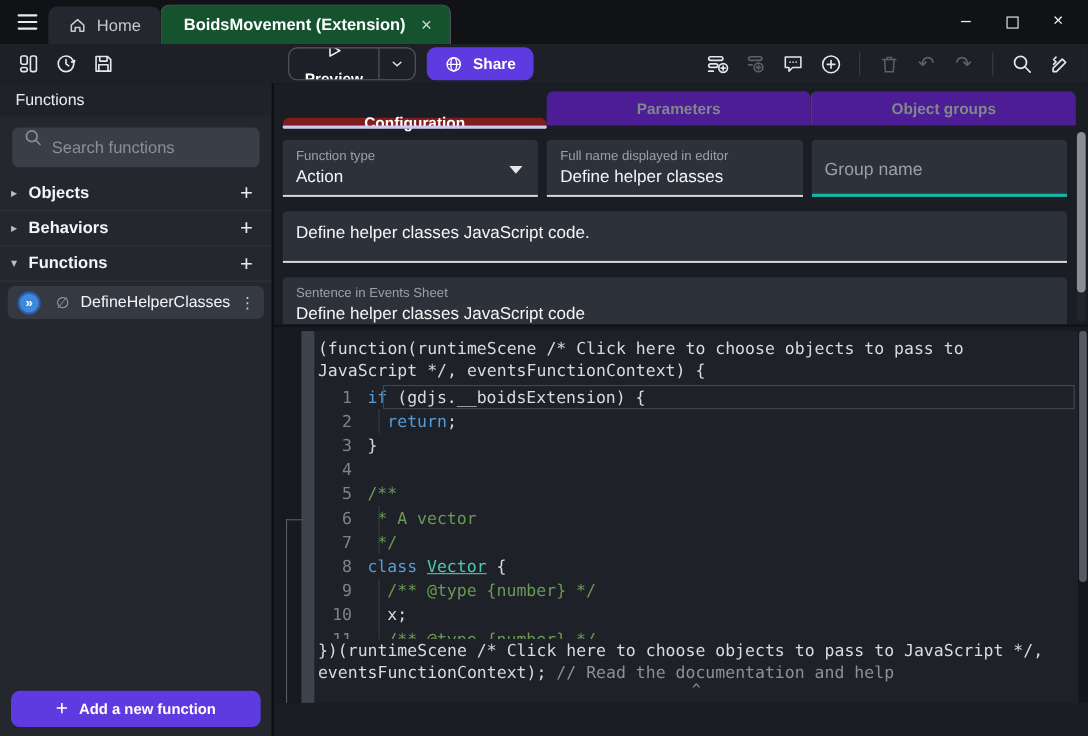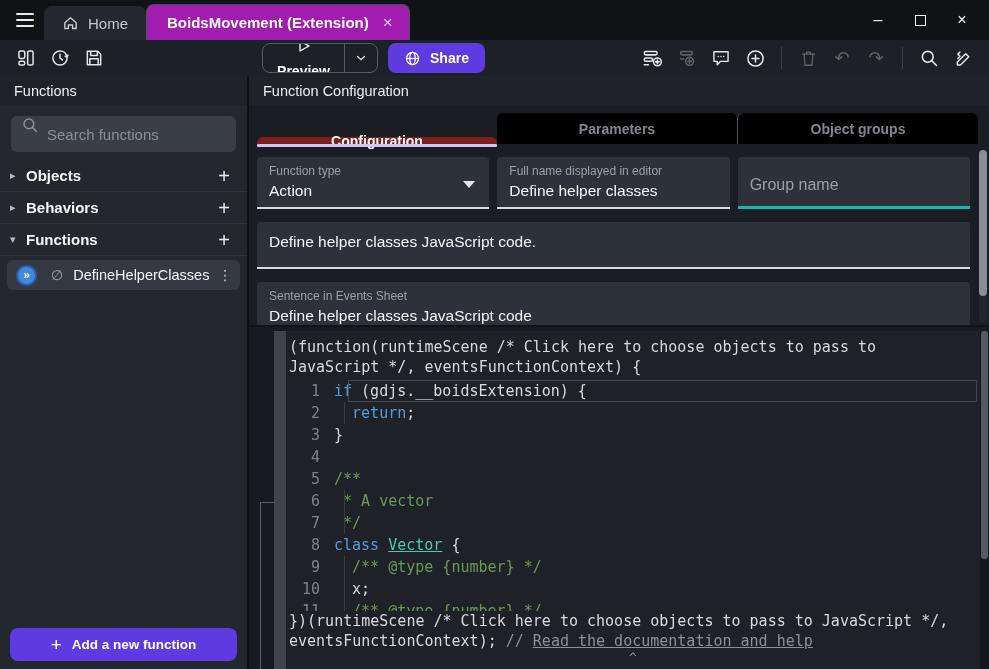--- a/index.html
+++ b/index.html
@@ -9,21 +9,21 @@
   .flex1 { flex:1; }
 
   
   .titlebar { height:40px; background:#101216; display:flex; align-items:flex-end; }
   .hamburger { width:34px; height:34px; margin:0 2px 3px 8px; display:flex; flex-direction:column;
                justify-content:center; gap:4px; align-items:center; cursor:pointer; }
   .hamburger span { width:18px; height:2px; background:#e8eaee; border-radius:1px; }
   .tab { height:34px; display:flex; align-items:center; padding:0 18px; border-radius:8px 8px 0 0;
          font-size:15px; cursor:pointer; }
   .tab.home { background:#24272e; color:#c6c9cf; gap:9px; }
-  .tab.active { background:#a21caf; border:1px solid #4b505a; border-bottom:none; height:36px;
+  .tab.active { background:#14532d; border:1px solid #4b505a; border-bottom:none; height:36px;
                 color:#ffffff; font-weight:bold; gap:14px; padding:0 16px 0 20px; }
   .tab-close { font-weight:normal; font-size:17px; color:#d2d5da; cursor:pointer; line-height:1; }
   .win-btns { display:flex; align-items:center; height:40px; margin-right:6px; }
   .win-btn { width:42px; height:40px; display:flex; align-items:center; justify-content:center;
              color:#f2f3f5; font-size:16px; cursor:pointer; }
   .max-box { width:11px; height:11px; border:1.5px solid #f2f3f5; display:block; }
 
   
   .toolbar { height:36px; background:#1d2026; display:flex; align-items:center; padding:0 12px; }
   .tb-group { display:flex; align-items:center; gap:6px; }
@@ -73,21 +73,21 @@
                 border-radius:8px; color:#fff; font-weight:bold; font-size:13.5px; display:flex;
                 align-items:center; justify-content:center; gap:10px; cursor:pointer;
                 font-family:"Liberation Sans",sans-serif; }
   .add-fn-btn .plus { font-size:19px; font-weight:300; }
 
   
   .main { flex:1; min-width:0; display:flex; flex-direction:column; background:#1a1d23; }
   .config-area { height:219px; padding:0 11px 0 8px; position:relative; }
   .tabs { display:flex; margin-top:7px; height:31px; }
   .tabctl { flex:1; display:flex; align-items:center; justify-content:center; font-weight:bold;
-            font-size:14px; background:#000000; color:#83868d; border-radius:6px 6px 0 0;
+            font-size:14px; background:#4c1d95; color:#83868d; border-radius:6px 6px 0 0;
             cursor:pointer; position:relative; }
   .tabctl.active { background:#7f1d1d; color:#fff;margin-top:24px; }
   .tabctl.active::after { content:""; position:absolute; left:0; right:0; bottom:-3px; height:3px;
                           background:var(--tab-underline); border-radius:1px; }
   .tabctl.sep { border-left:1px solid #4b4f57; }
   .form-row { display:flex; gap:8px; margin:13px 8px 0 0; }
   .field { background:#2d3139; border-radius:4px 4px 0 0; padding:7px 12px 0 12px; height:52px;
            border-bottom:2px solid #d9dbde; position:relative; flex:1; cursor:text; }
   .field .flabel { font-size:12px; color:#9ba0a8; }
   .field .fvalue { font-size:15.5px; color:#f4f5f7; margin-top:4px; }
@@ -121,21 +121,21 @@
   .lc { white-space:pre; }
   .code-line.guide::after { content:""; position:absolute; left:58px; top:0; bottom:0;
                             border-left:1px solid #383d46; }
   .code-line.current::before { content:""; position:absolute; left:62px; right:3px; top:0;
                                bottom:0; border:1px solid #41464f; }
   .tok-kw { color:var(--code-keyword); }
   .tok-type { color:var(--code-type);text-decoration:underline; }
   .tok-com { color:var(--code-comment); }
   .tok-pl { color:var(--code-plain); }
   .fcomment { color:var(--code-muted); }
-  .flink { color:var(--code-muted); text-decoration:underline; cursor:pointer; }
+  .flink { color:var(--code-muted); cursor:pointer; }
   .code-caret { height:18px; text-align:center; color:#8e939b; font-size:13px; line-height:14px;
                 cursor:pointer; }
   .code-scrollbar { width:9px; margin-top:4px; position:relative; background:#15171c; }
   .code-scrollbar .thumb { position:absolute; top:0; left:1px; width:7px; height:228px;
                            background:#555a63; border-radius:3px; cursor:pointer; }
 
   svg { display:block; }
 </style>
 </head>
 <body>
@@ -327,21 +327,20 @@
       <div class="flex1"></div>
       <button class="add-fn-btn">
         <span class="plus">+</span>
         <span>Add a new function</span>
       </button>
     </aside>
 
     <div class="vdivider"></div>
 
     <main class="main">
-      <div class="panel-title">Function Configuration</div>
 
       <div class="config-area">
         <div class="tabs">
           <div class="tabctl active">Configuration</div>
           <div class="tabctl">Parameters</div>
           <div class="tabctl sep">Object groups</div>
         </div>
 
         <div class="form-row">
           <div class="field">

